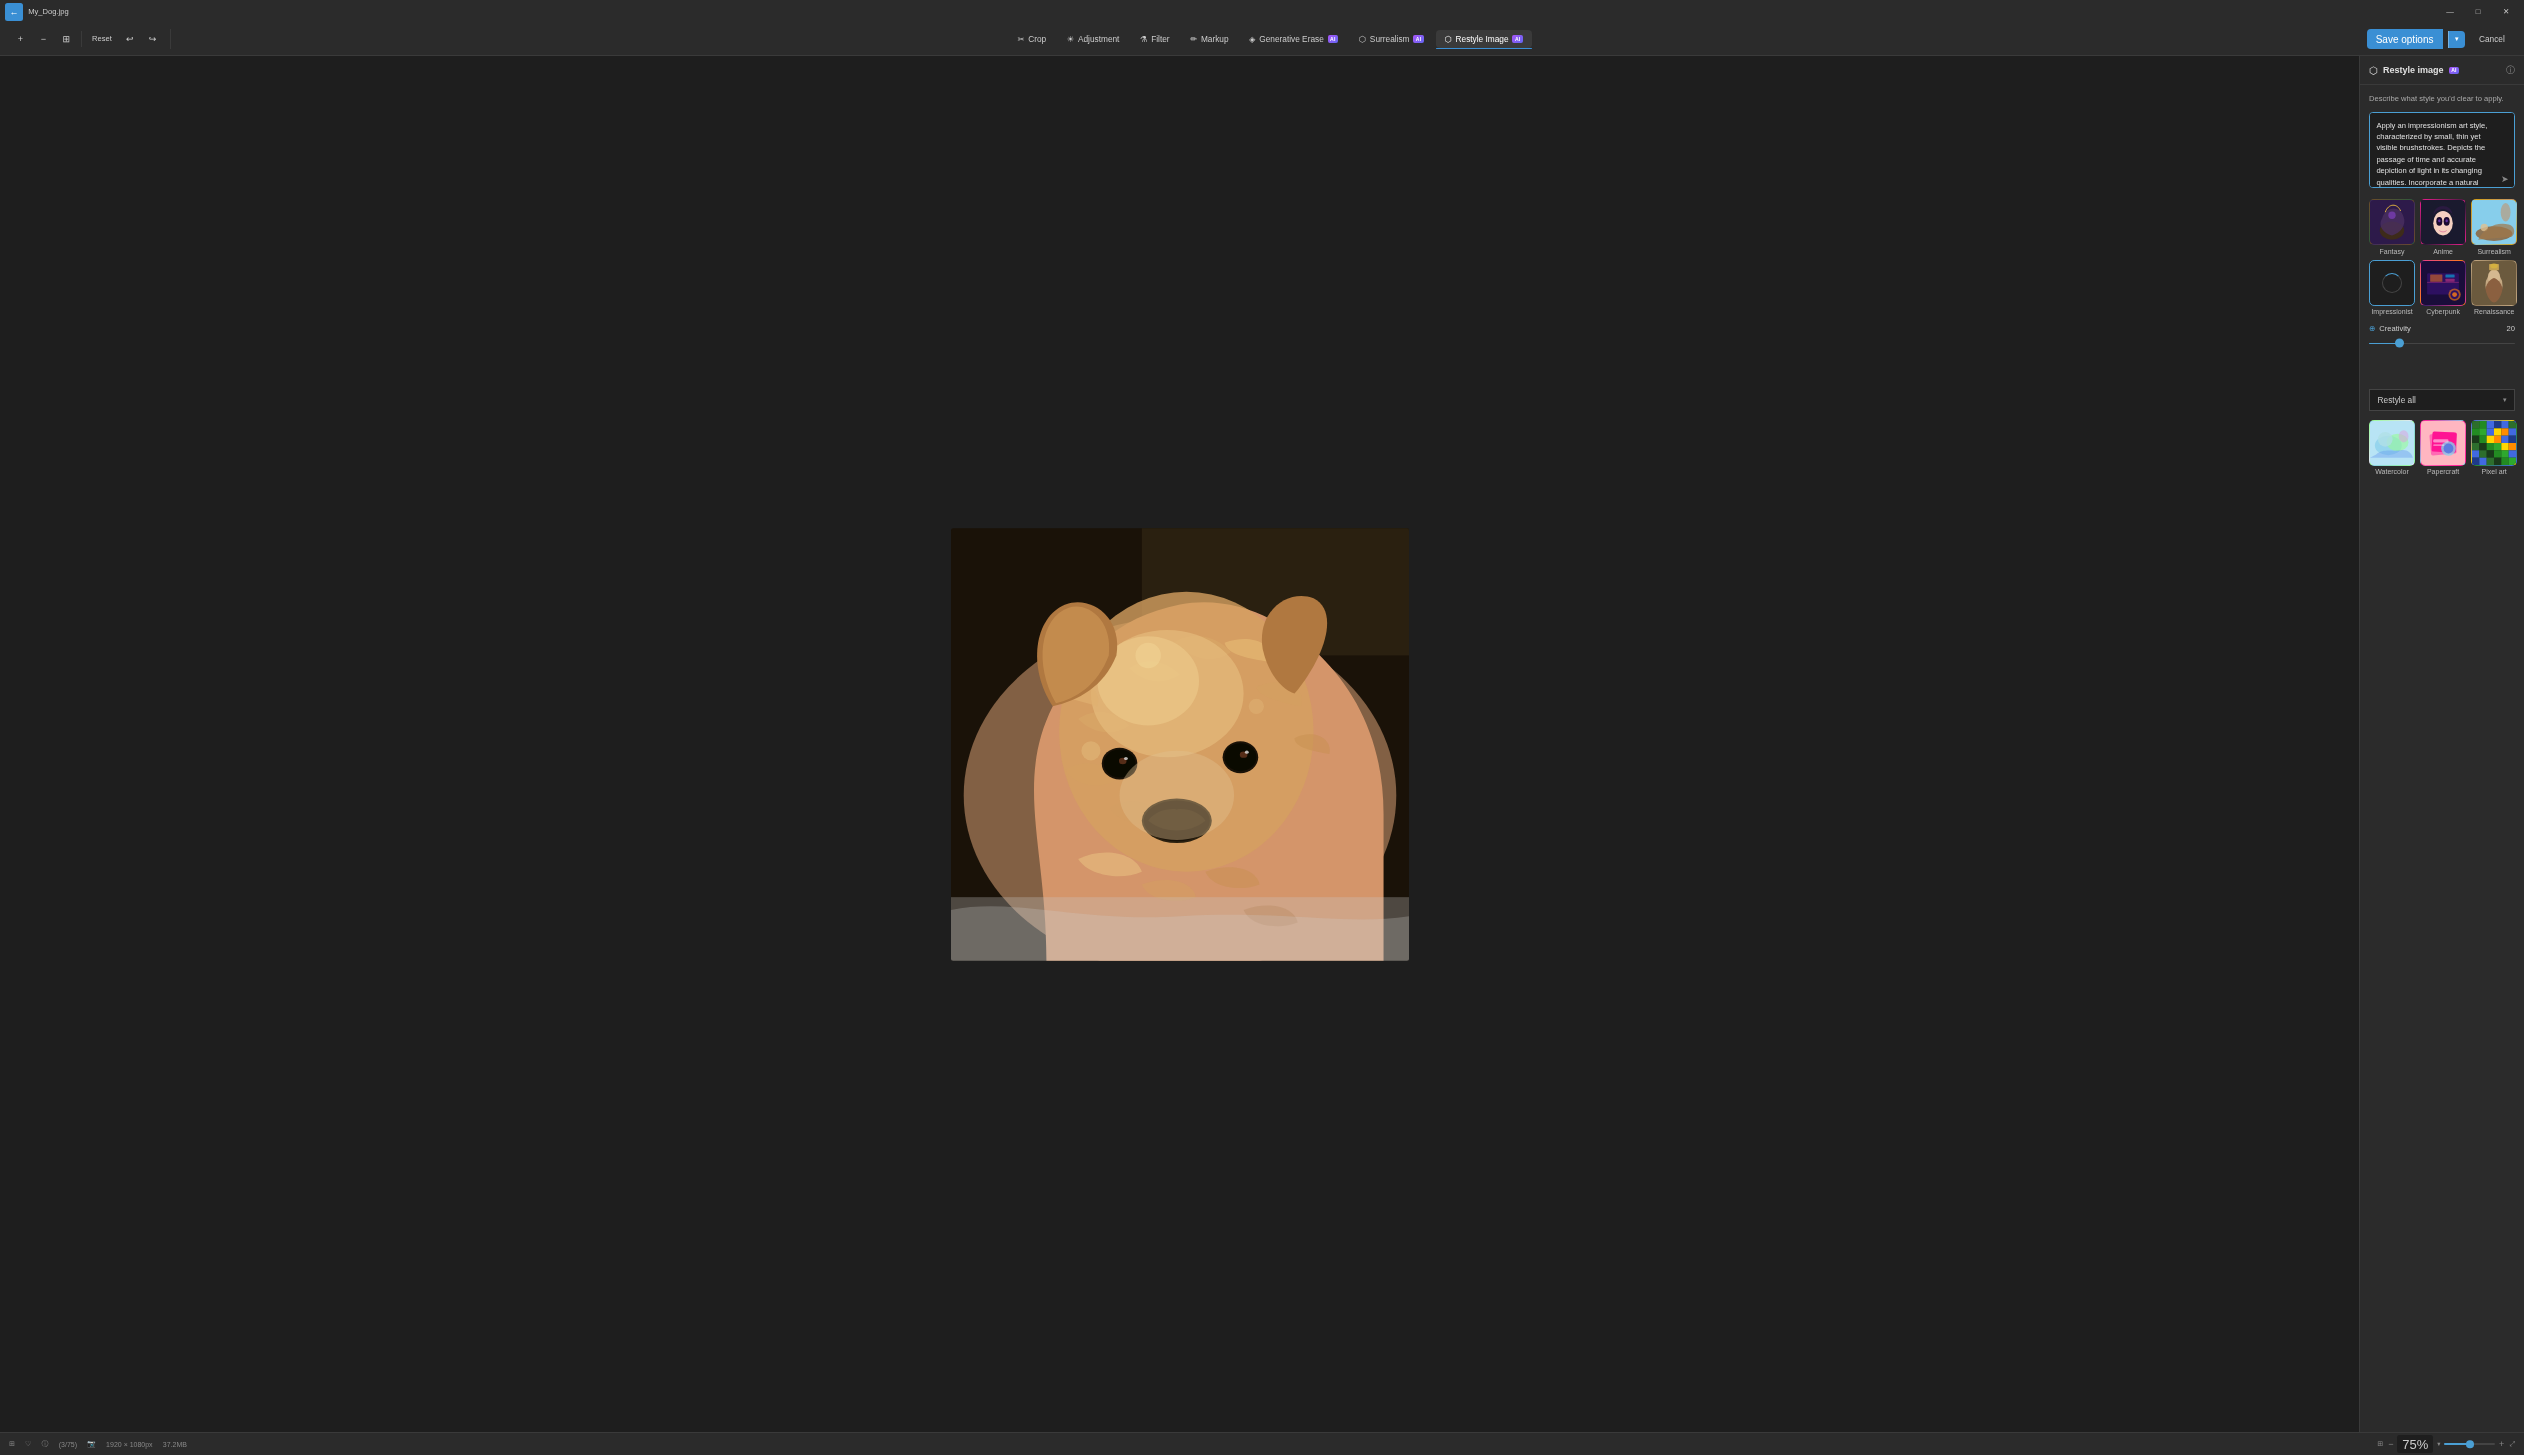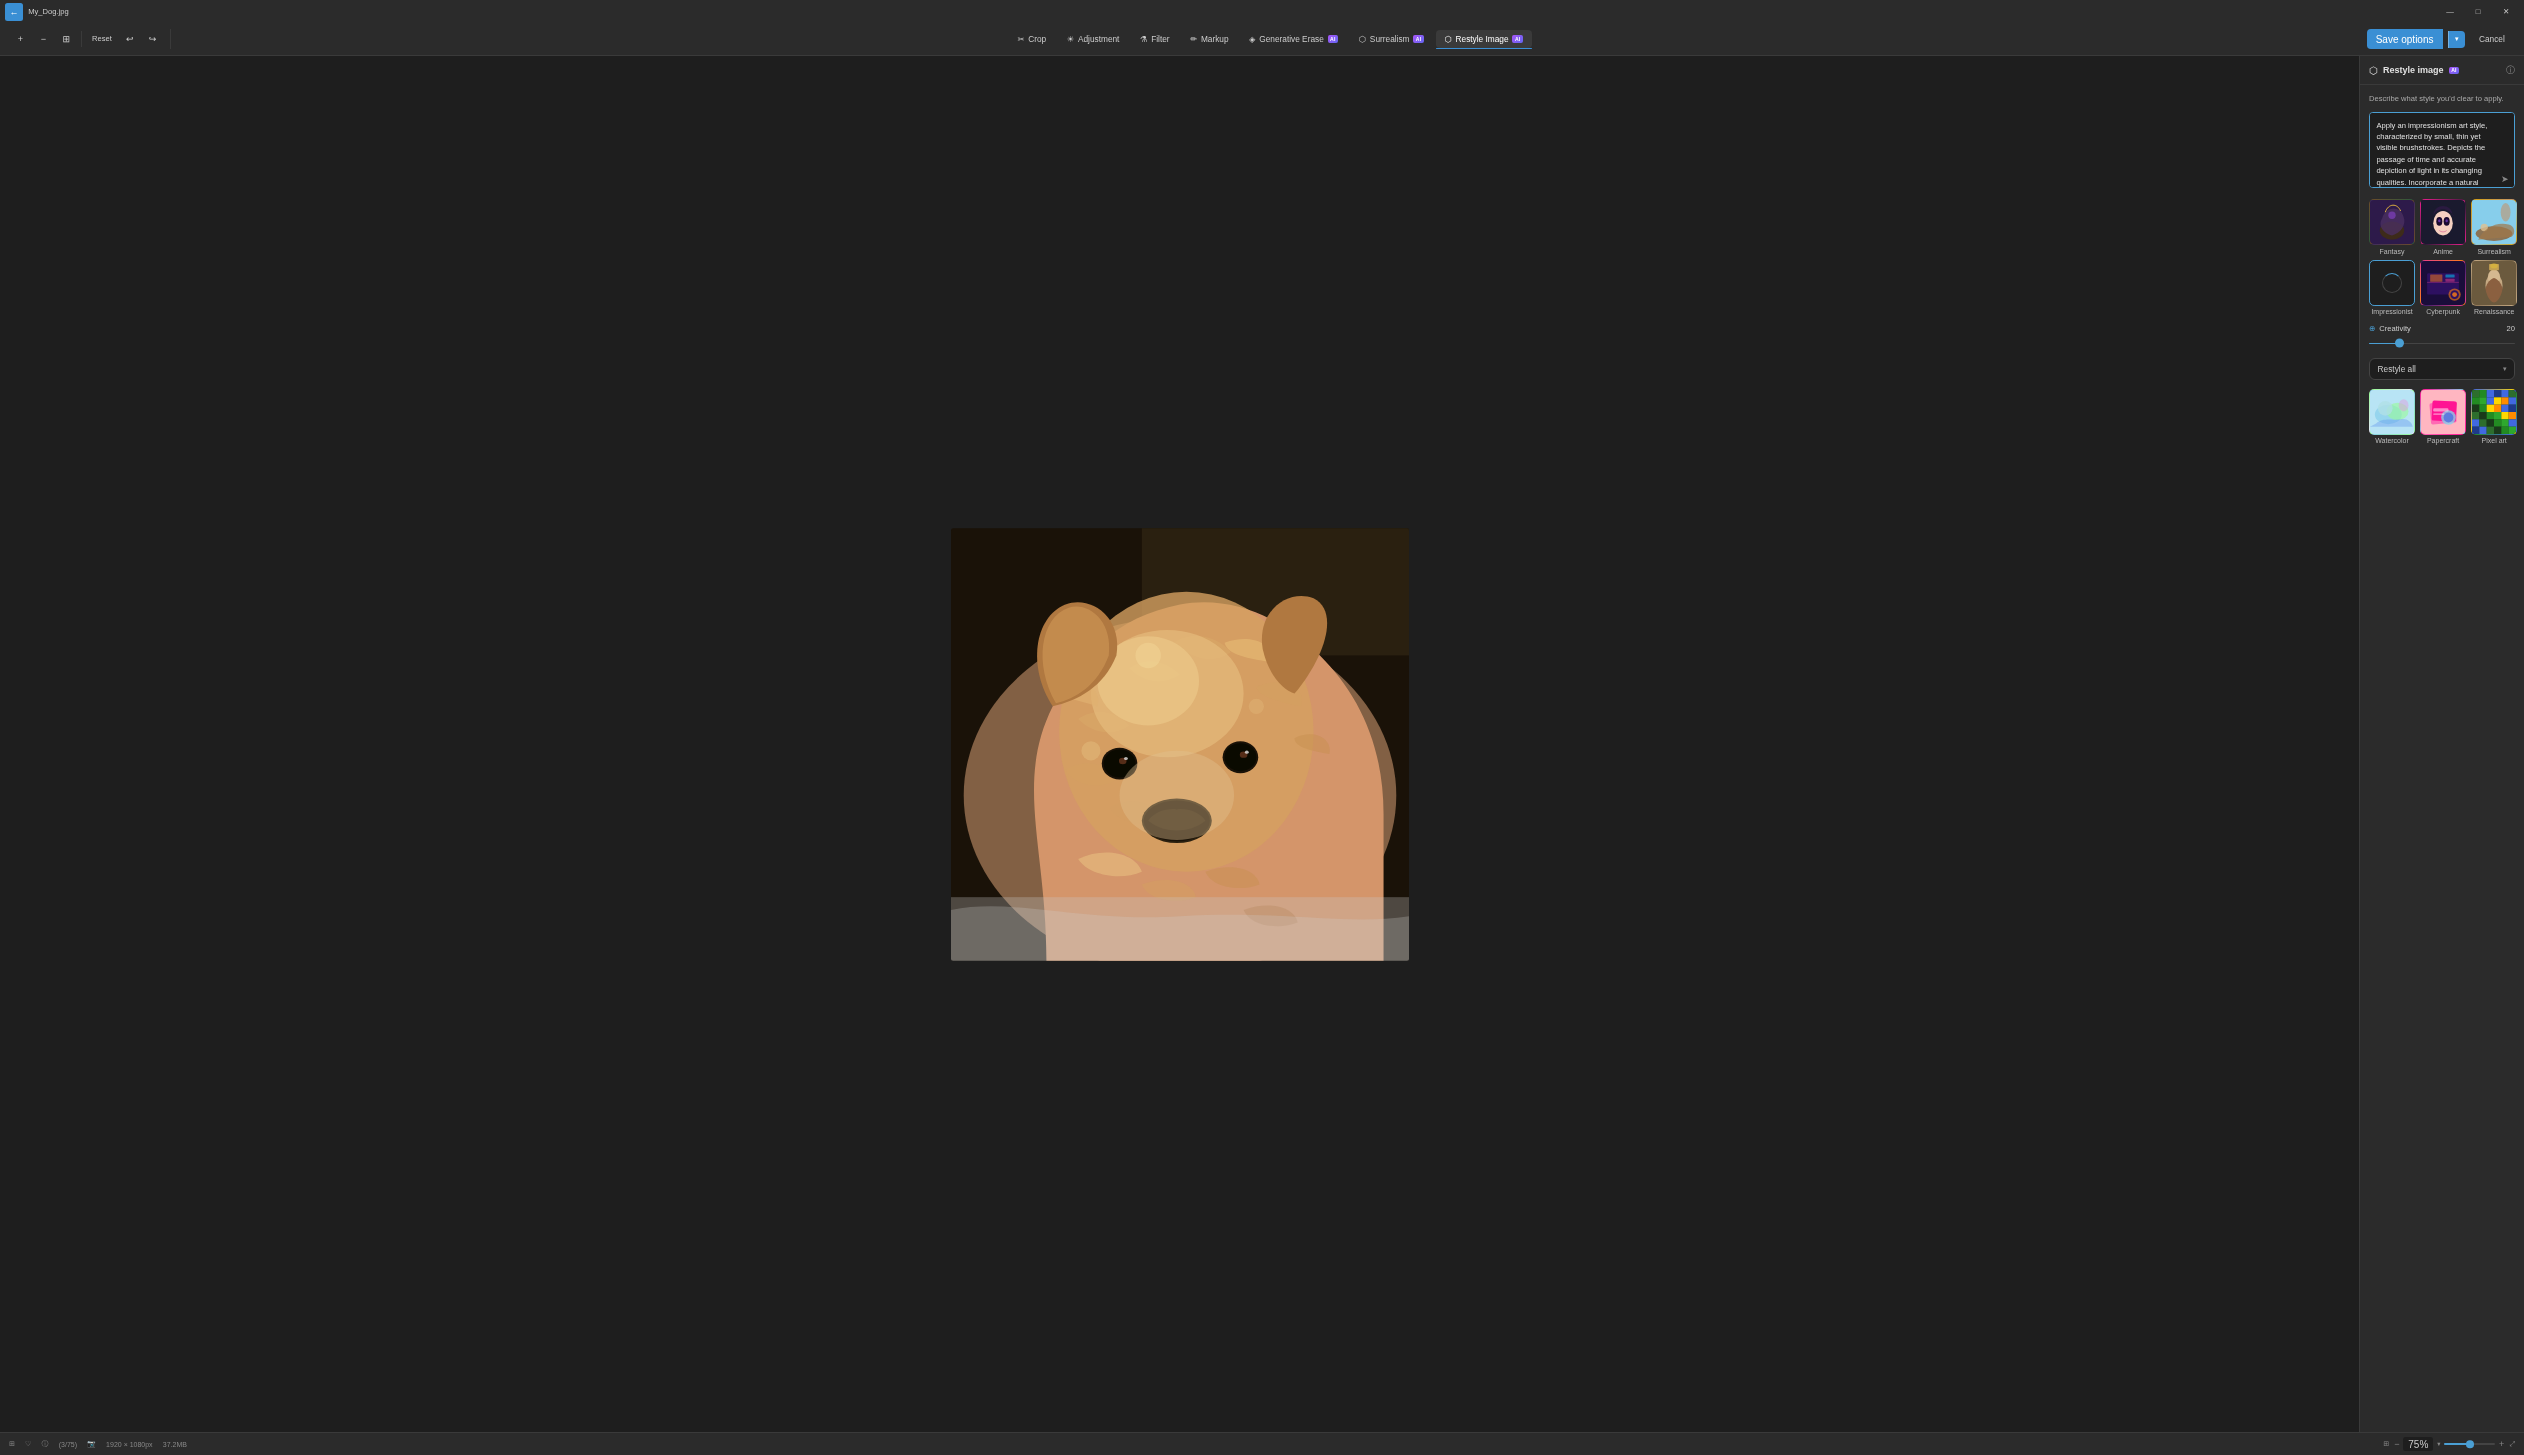--- a/index.html
+++ b/index.html
@@ -241,22 +241,22 @@
     .slider-thumb {
       width: 9px; height: 9px;
       background: #4a9fd4; border-radius: 50%;
       position: absolute; top: 50%; transform: translateY(-50%);
       cursor: pointer;
     }
 
     
     .restyle-dropdown {
       display: flex; align-items: center; justify-content: space-between;
-      background: #1e1e1e; border: 0.6px solid #444; border-radius: 6px;
-      padding: 5.1px 7.6px; cursor: pointer;
+      background: #1e1e1e; border: 0.6px solid #444; border-radius: 0;
+      padding: 5.1px 7.6px; cursor: pointer; margin-top: 31px;
     }
     .restyle-dropdown-label { font-size: 8.3px; color: #ccc; }
     .restyle-dropdown-arrow { color: #888; font-size: 7px; }
 
     
     .bottom-grid {
       display: grid;
       grid-template-columns: repeat(3, 1fr);
       gap: 5.1px;
     }
@@ -275,21 +275,21 @@
     }
     .statusbar-right {
       margin-left: auto;
       display: flex; align-items: center; gap: 5.1px;
     }
     .zoom-controls {
       display: flex; align-items: center; gap: 3.8px;
     }
     .zoom-btn { cursor: pointer; color: #888; font-size: 9px; }
     .zoom-value {
-      font-size: 10px; color: #ccc;
+      font-size: 13px; color: #ccc;
       background: #1e1e1e; padding: 1.3px 5.1px; border-radius: 2.5px;
       cursor: pointer;
     }
     .zoom-slider-track {
       width: 51px; height: 1.9px; background: #444; border-radius: 1.3px;
       position: relative; display: flex; align-items: center;
     }
     .zoom-slider-fill { height: 100%; background: #4a9fd4; border-radius: 1.3px; width: 45%; }
     .zoom-slider-thumb {
       width: 7.6px; height: 7.6px;

